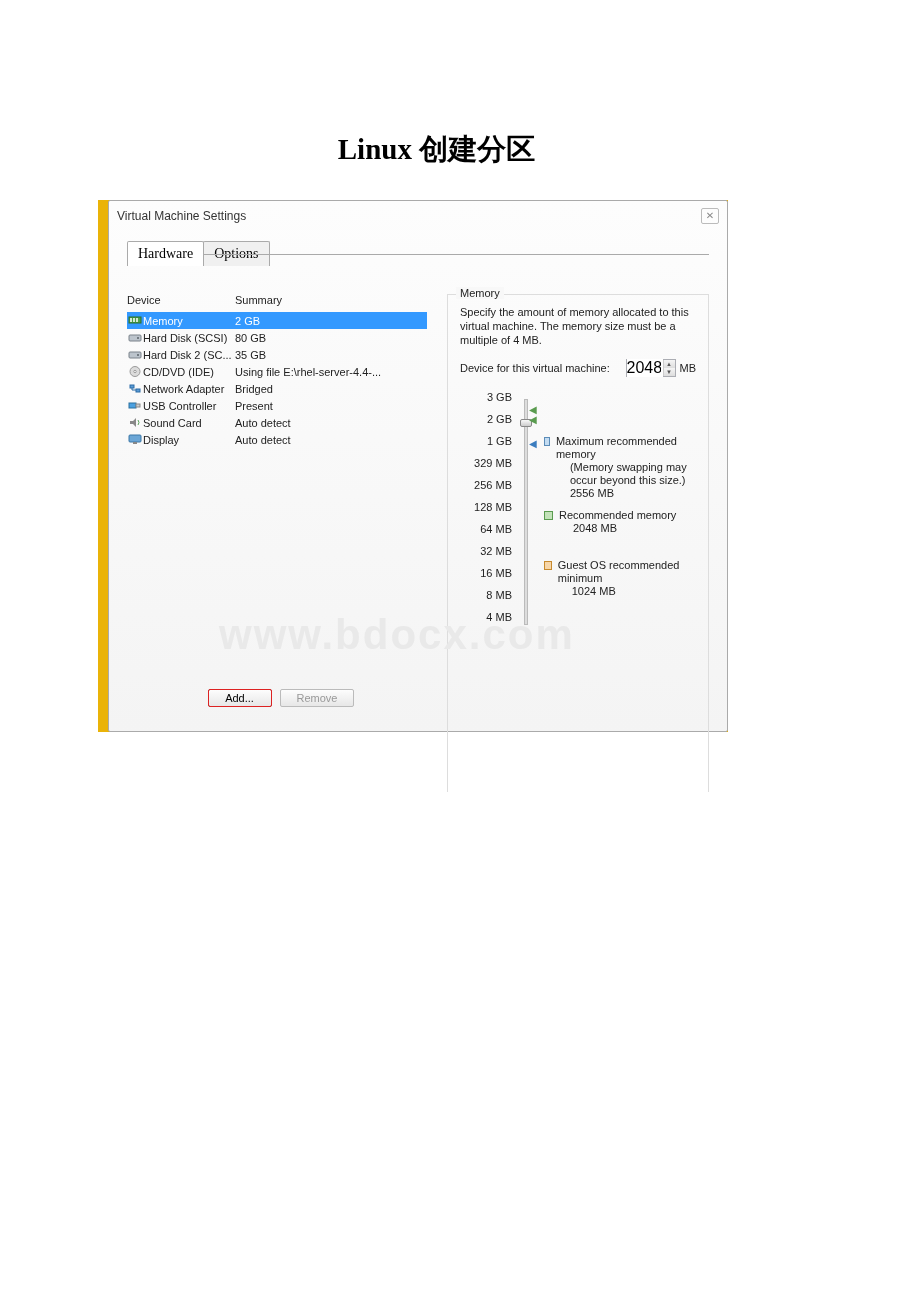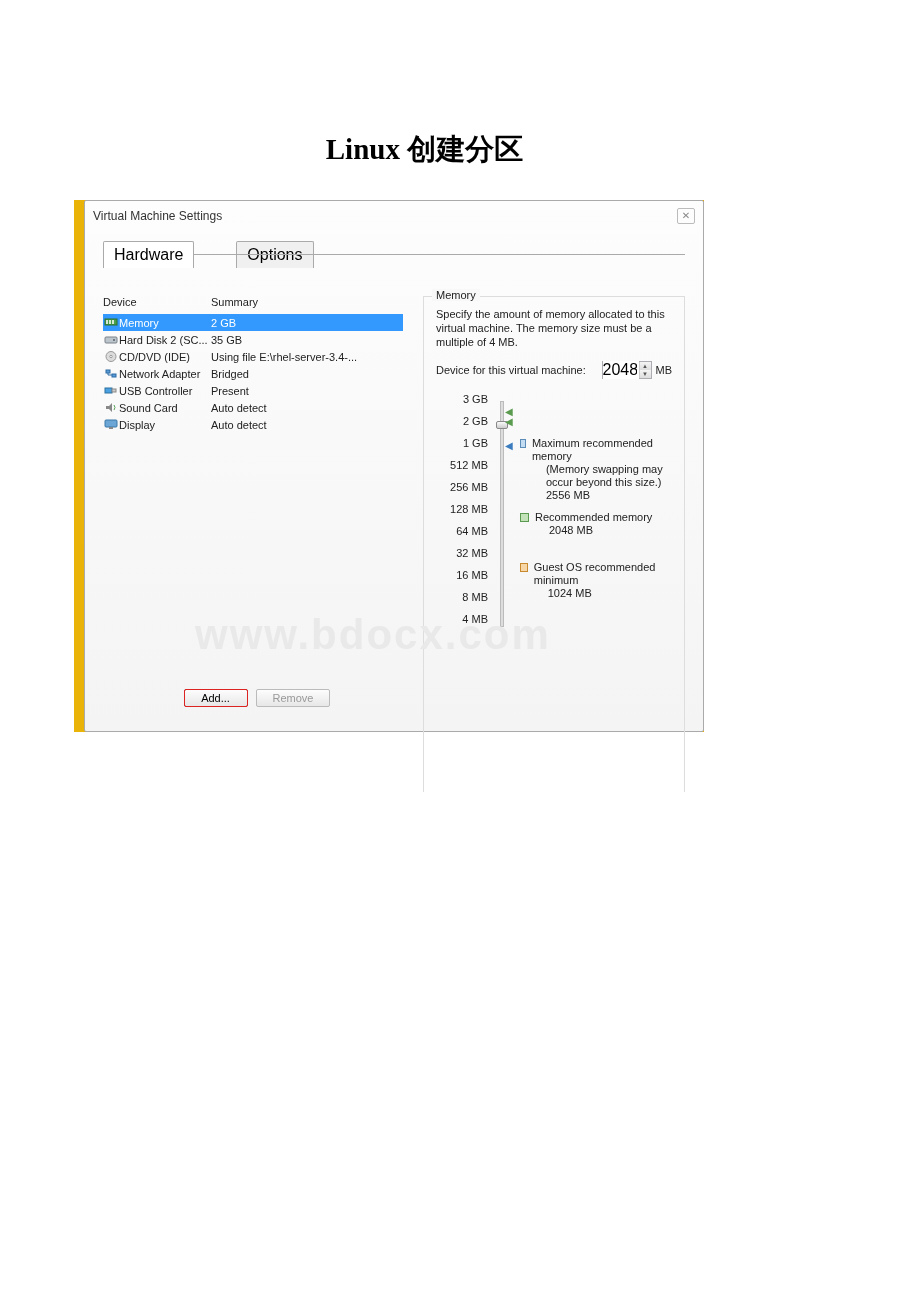--- a/index.html
+++ b/index.html
@@ -2,21 +2,21 @@
 <html><head>
   <meta charset="utf-8">
   <style>
     * { box-sizing: border-box; margin: 0; padding: 0; }
     body { 
       width: 920px; 
       font-family: "SimSun", serif;
       background: #fff;
     }
     .page {
-      padding: 130px 145px 60px 74px;
+      padding: 130px 145px 60px 98px;
     }
     h1 {
       font-family: "Times New Roman", "SimSun", serif;
       font-weight: bold;
       font-size: 29px;
       text-align: center;
       margin-bottom: 30px;
     }
     .screenshot {
       width: 630px;
@@ -49,23 +49,22 @@
       text-align: center;
       color: #888;
       border: 1px solid #bbb;
       border-radius: 2px;
       font-size: 10px;
       line-height: 14px;
     }
     .tabs {
       display: flex;
       padding: 10px 18px 0 18px;
-      font-family: Liberation Sans, sans-serif;
-      font-size: 16px;
-      gap: 43px;
+      font-family: Liberation Serif, serif;
+      font-size: 14px;
     }
     .tab {
       padding: 4px 10px;
       border: 1px solid #aaa;
       background: #fff;
       position: relative;
       border-bottom: none;
       border-top-left-radius: 2px;
       border-top-right-radius: 2px;
       margin-right: -1px;
@@ -248,32 +247,42 @@
             <span class="dev-name">Memory</span>
             <span class="dev-summary">2 GB</span>
           </div>
           <div class="dev-row">
             <span class="dev-icon">
                 <svg viewBox="0 0 14 11">
                   <rect x="1" y="3" width="12" height="6" rx="1" fill="#bcc4cc" stroke="#7a828a"></rect>
                   <circle cx="10" cy="6" r="1" fill="#5a6268"></circle>
                 </svg>
               </span>
+            <span class="dev-name">Hard Disk (SCSI)</span>
+            <span class="dev-summary">80 GB</span>
+          </div>
+          <div class="dev-row">
+            <span class="dev-icon">
+                <svg viewBox="0 0 14 11">
+                  <rect x="1" y="3" width="12" height="6" rx="1" fill="#bcc4cc" stroke="#7a828a"></rect>
+                  <circle cx="10" cy="6" r="1" fill="#5a6268"></circle>
+                </svg>
+              </span>
             <span class="dev-name">Hard Disk 2 (SC...</span>
             <span class="dev-summary">35 GB</span>
           </div>
           <div class="dev-row">
             <span class="dev-icon">
                 <svg viewBox="0 0 14 11">
                   <circle cx="7" cy="5.5" r="5" fill="#dcdcdc" stroke="#999"></circle>
                   <circle cx="7" cy="5.5" r="1.2" fill="#fff" stroke="#999"></circle>
                 </svg>
               </span>
             <span class="dev-name">CD/DVD (IDE)</span>
-            <span class="dev-summary">Using file E:\rhel-server-3.4-...</span>
+            <span class="dev-summary">Using file E:\rhel-server-4.4-...</span>
           </div>
           <div class="dev-row">
             <span class="dev-icon">
                 <svg viewBox="0 0 14 11">
                   <rect x="2" y="2" width="4" height="3" fill="#5a9bd5" stroke="#2a6aa5"></rect>
                   <rect x="8" y="6" width="4" height="3" fill="#5a9bd5" stroke="#2a6aa5"></rect>
                   <path d="M4 5 L4 7 L8 7" stroke="#2a6aa5" fill="none"></path>
                 </svg>
               </span>
             <span class="dev-name">Network Adapter</span>
@@ -326,21 +335,21 @@
                 </span>
               </span>
               <span class="mb-lbl">MB</span>
             </div>
 
             <div class="slider-area">
               <div class="scale">
                 <div>3 GB</div>
                 <div>2 GB</div>
                 <div>1 GB</div>
-                <div>512 MB</div>
+                <div>329 MB</div>
                 <div>256 MB</div>
                 <div>128 MB</div>
                 <div>64 MB</div>
                 <div>32 MB</div>
                 <div>16 MB</div>
                 <div>8 MB</div>
                 <div>4 MB</div>
               </div>
               <div class="track-col">
                 <div class="track"></div>

